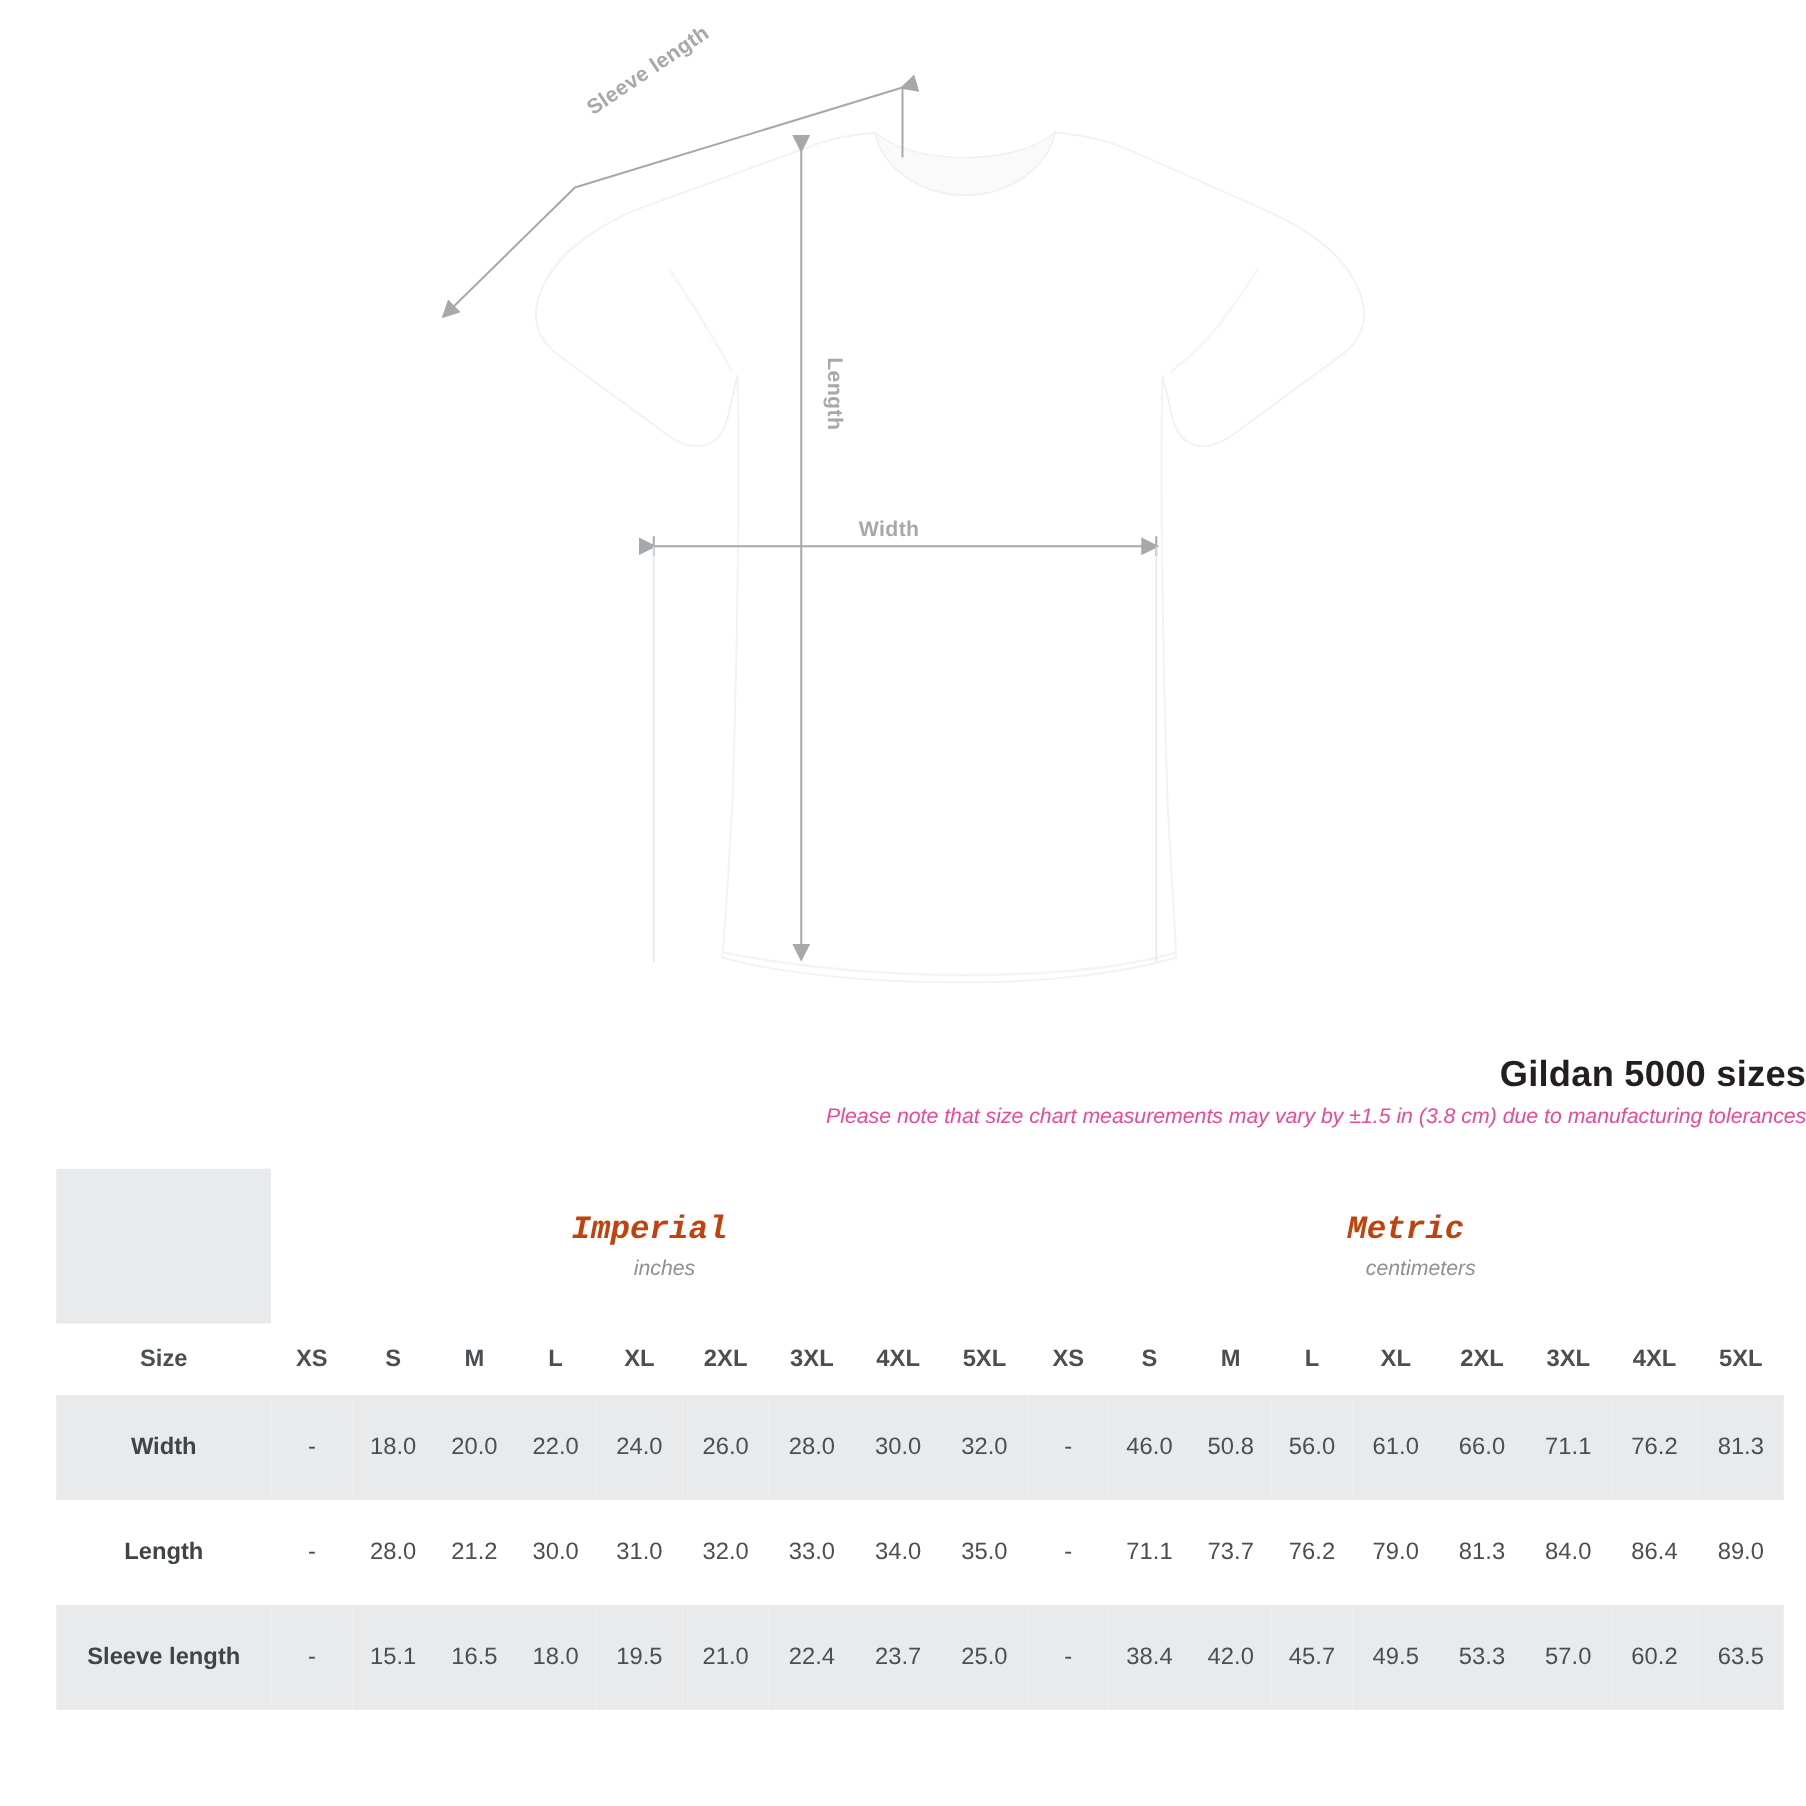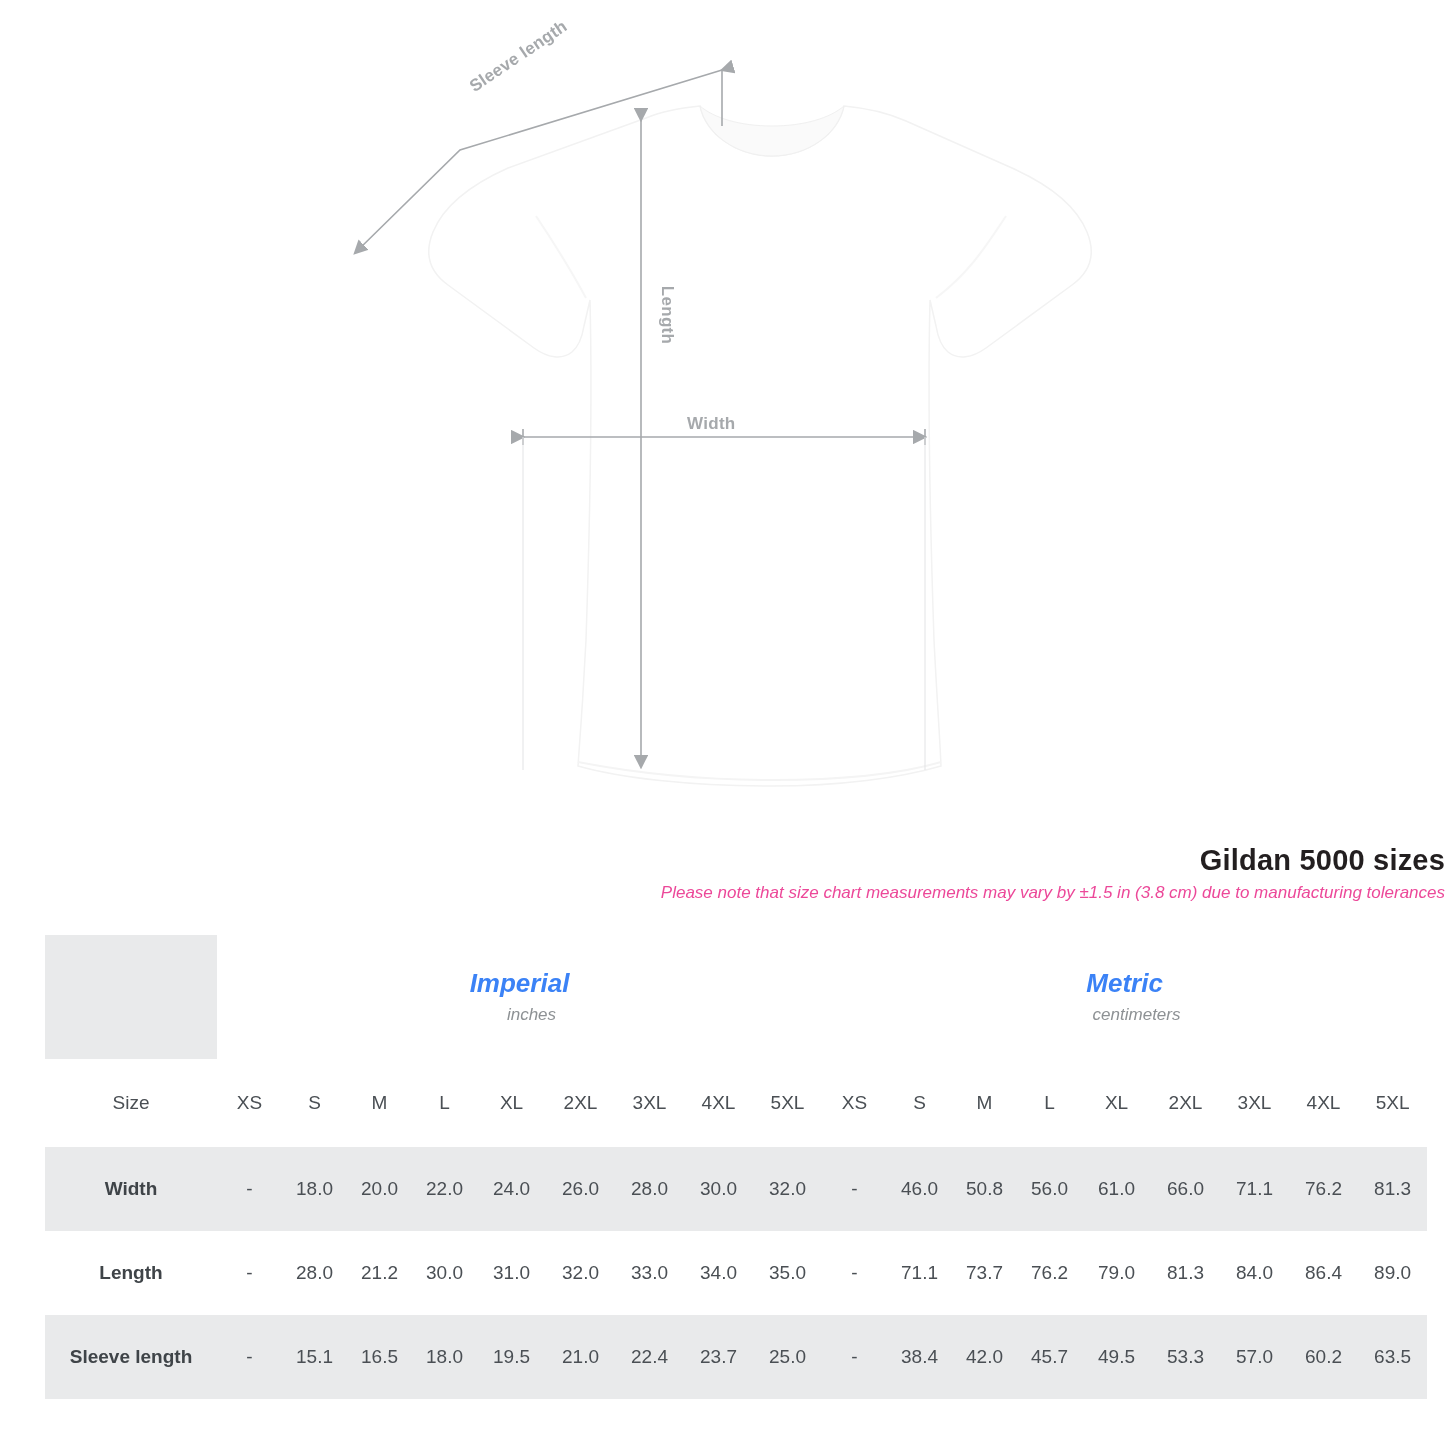--- a/index.html
+++ b/index.html
@@ -105,35 +105,36 @@
   .unit-row td {
     background: #e9eaeb;
     height: 124px;
     padding-bottom: 4px;
   }
   .unit-row td.blank { background: #e9eaeb; }
   .unit-name {
     font-size: 26px;
     font-weight: bold;
     font-style: italic;
-    color: #3b82f6;
+    color: #c2410c;
     line-height: 1.1;
+    font-family: Liberation Mono, monospace;
   }
   .unit-sub {
     font-size: 17px;
     font-style: italic;
     color: #8d9194;
     margin-top: 8px;
     padding-left: 24px;
   }
 
   .head-row td {
-    height: 88px;
+    height: 57px;
     font-size: 20px;
-    font-weight: normal;
+    font-weight: bold;
     color: #3f4448;
     background: #ffffff;
   }
   .head-row td.rowlabel { font-size: 19px; }
 
   tr.data-row td { height: 84px; }
   tr.data-row.shaded td { background: #e9eaeb; }
   tr.data-row td.rowlabel {
     font-weight: bold;
     font-size: 19px;

